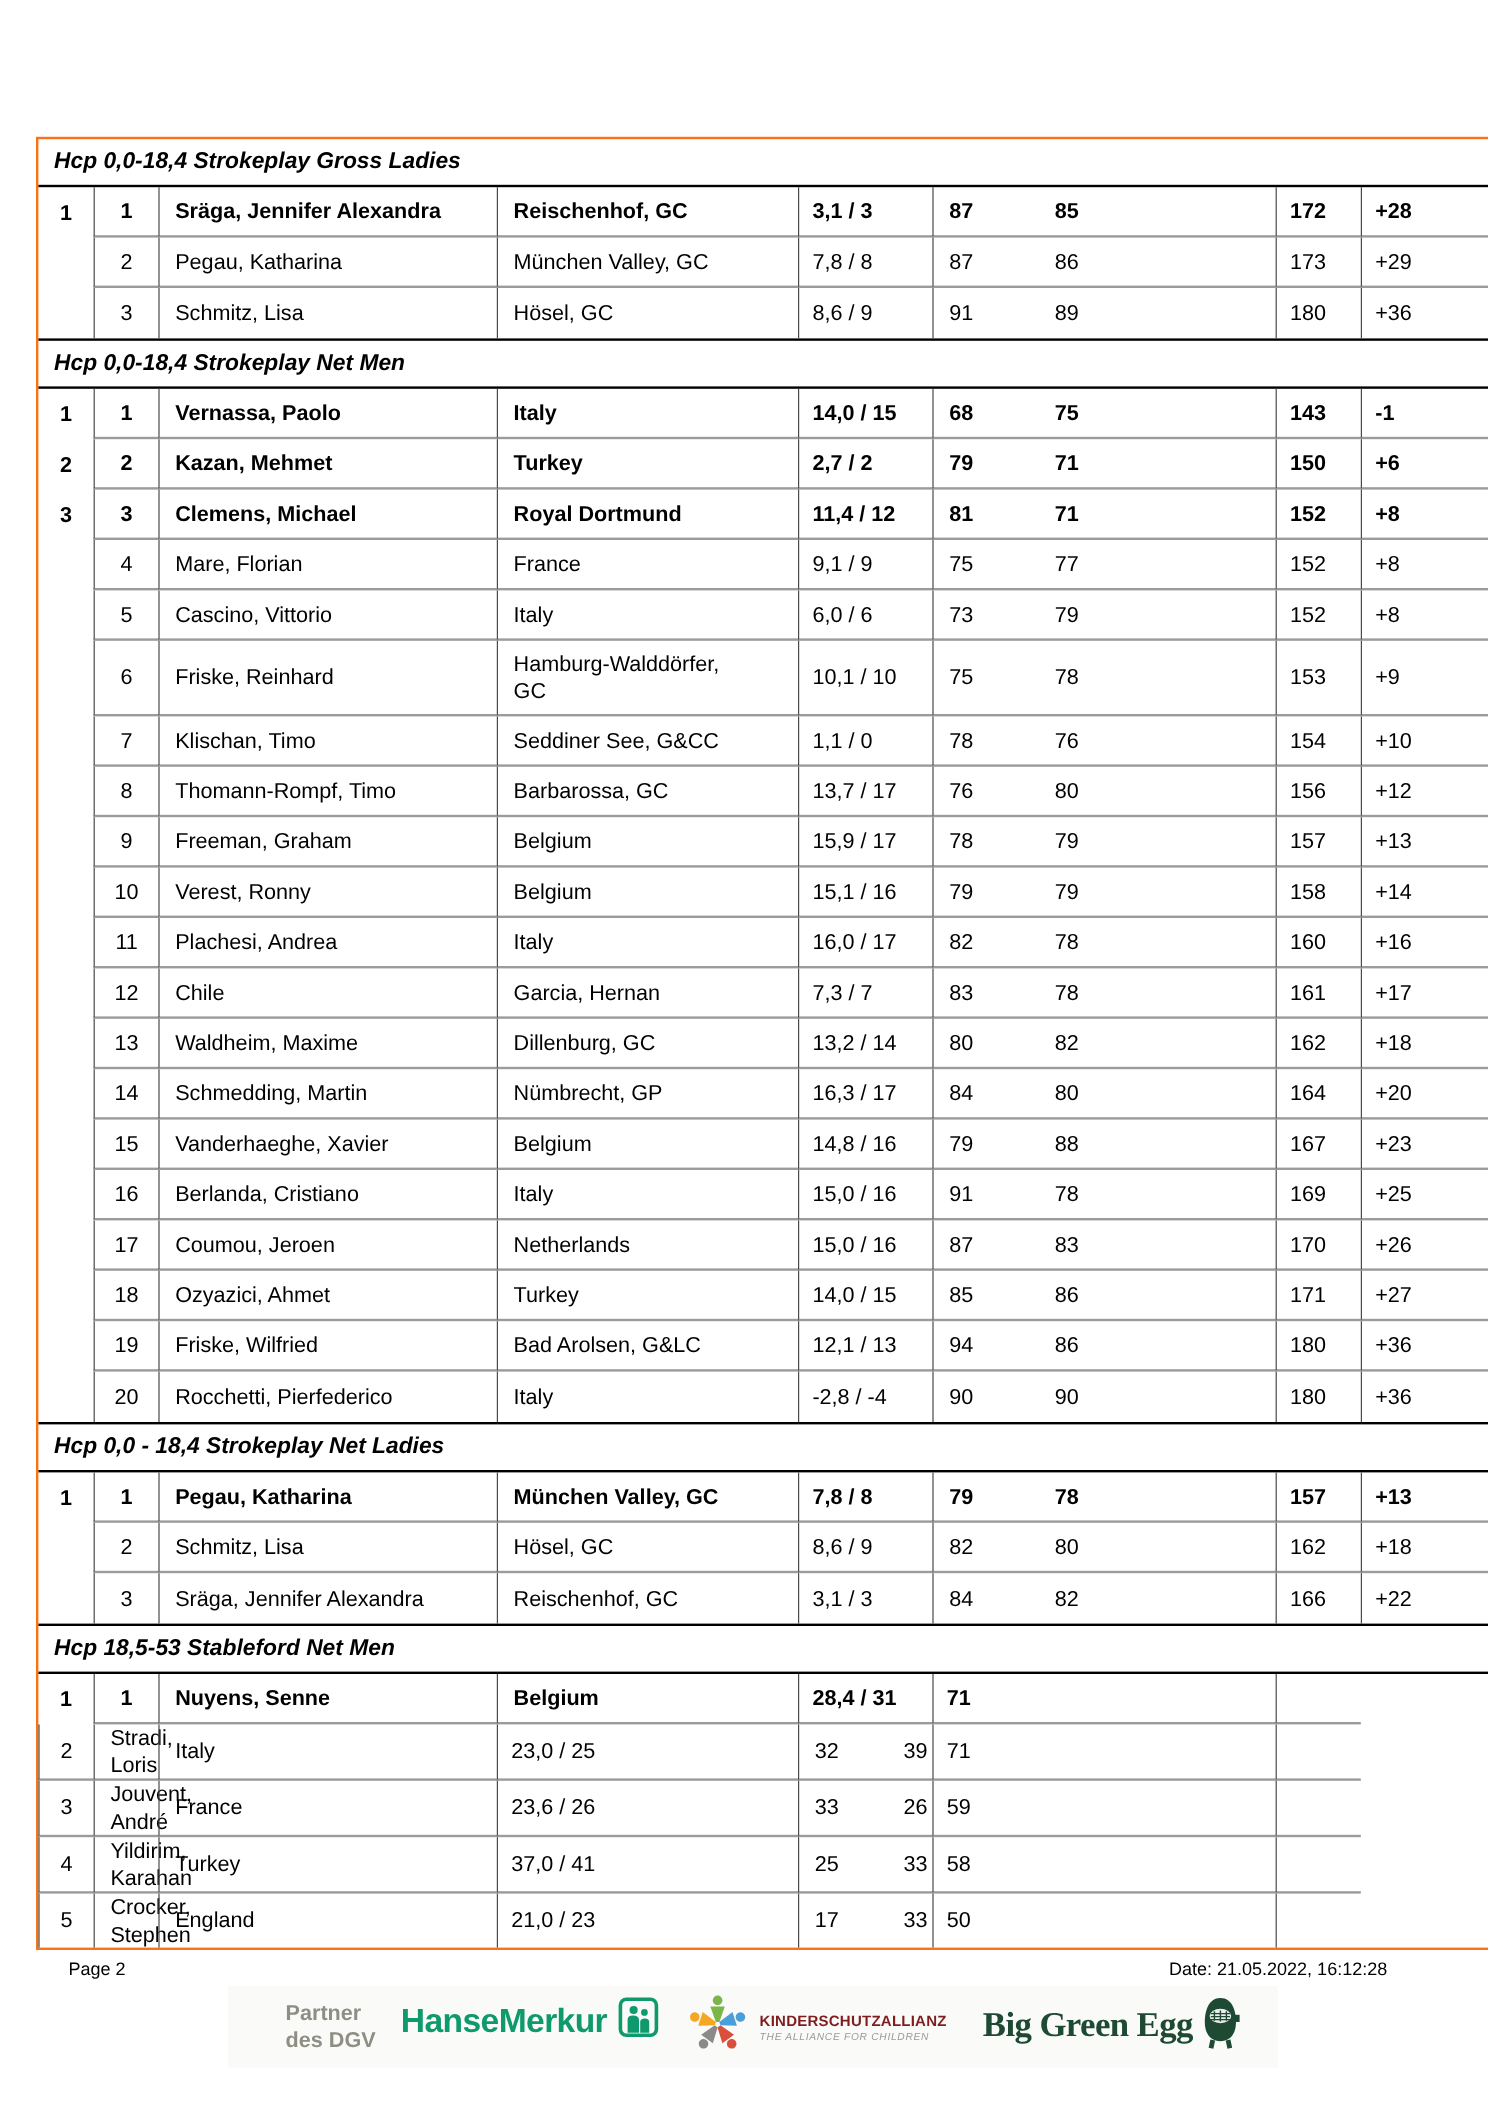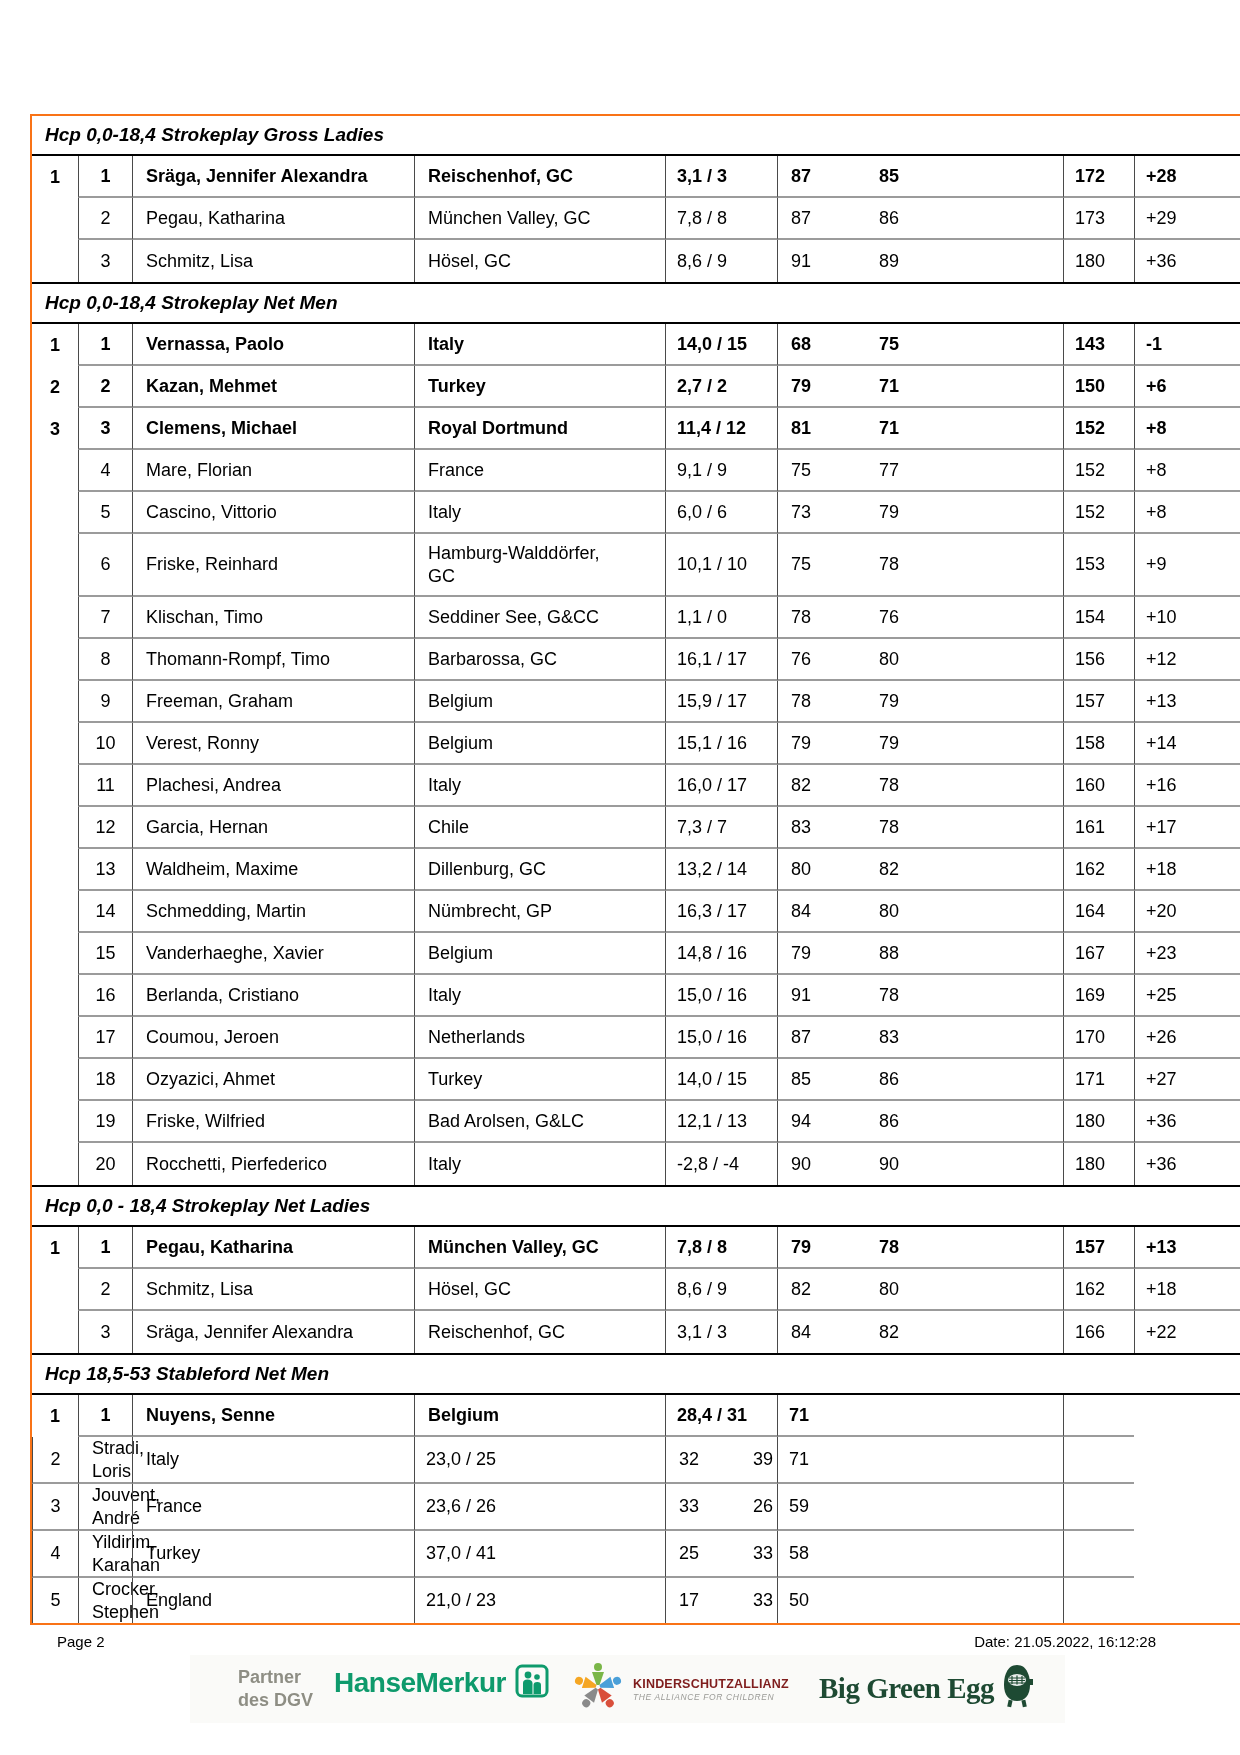--- a/index.html
+++ b/index.html
@@ -142,21 +142,21 @@
       <div class="cell col-name">Klischan, Timo</div>
       <div class="cell col-club">Seddiner See, G&amp;CC</div>
       <div class="cell col-hcp">1,1 / 0</div>
       <div class="cell scores-cell"><span class="r1">78</span><span class="r2">76</span></div>
       <div class="cell col-total">154</div>
       <div class="cell col-diff">+10</div>
       <div class="cell col-overall"></div>
       <div class="cell col-pos">8</div>
       <div class="cell col-name">Thomann-Rompf, Timo</div>
       <div class="cell col-club">Barbarossa, GC</div>
-      <div class="cell col-hcp">16,1 / 17</div>
+      <div class="cell col-hcp">13,7 / 17</div>
       <div class="cell scores-cell"><span class="r1">76</span><span class="r2">80</span></div>
       <div class="cell col-total">156</div>
       <div class="cell col-diff">+12</div>
       <div class="cell col-overall"></div>
       <div class="cell col-pos">9</div>
       <div class="cell col-name">Freeman, Graham</div>
       <div class="cell col-club">Belgium</div>
       <div class="cell col-hcp">15,9 / 17</div>
       <div class="cell scores-cell"><span class="r1">78</span><span class="r2">79</span></div>
       <div class="cell col-total">157</div>
@@ -172,22 +172,22 @@
       <div class="cell col-overall"></div>
       <div class="cell col-pos">11</div>
       <div class="cell col-name">Plachesi, Andrea</div>
       <div class="cell col-club">Italy</div>
       <div class="cell col-hcp">16,0 / 17</div>
       <div class="cell scores-cell"><span class="r1">82</span><span class="r2">78</span></div>
       <div class="cell col-total">160</div>
       <div class="cell col-diff">+16</div>
       <div class="cell col-overall"></div>
       <div class="cell col-pos">12</div>
+      <div class="cell col-club">Chile</div>
       <div class="cell col-name">Garcia, Hernan</div>
-      <div class="cell col-club">Chile</div>
       <div class="cell col-hcp">7,3 / 7</div>
       <div class="cell scores-cell"><span class="r1">83</span><span class="r2">78</span></div>
       <div class="cell col-total">161</div>
       <div class="cell col-diff">+17</div>
       <div class="cell col-overall"></div>
       <div class="cell col-pos">13</div>
       <div class="cell col-name">Waldheim, Maxime</div>
       <div class="cell col-club">Dillenburg, GC</div>
       <div class="cell col-hcp">13,2 / 14</div>
       <div class="cell scores-cell"><span class="r1">80</span><span class="r2">82</span></div>

